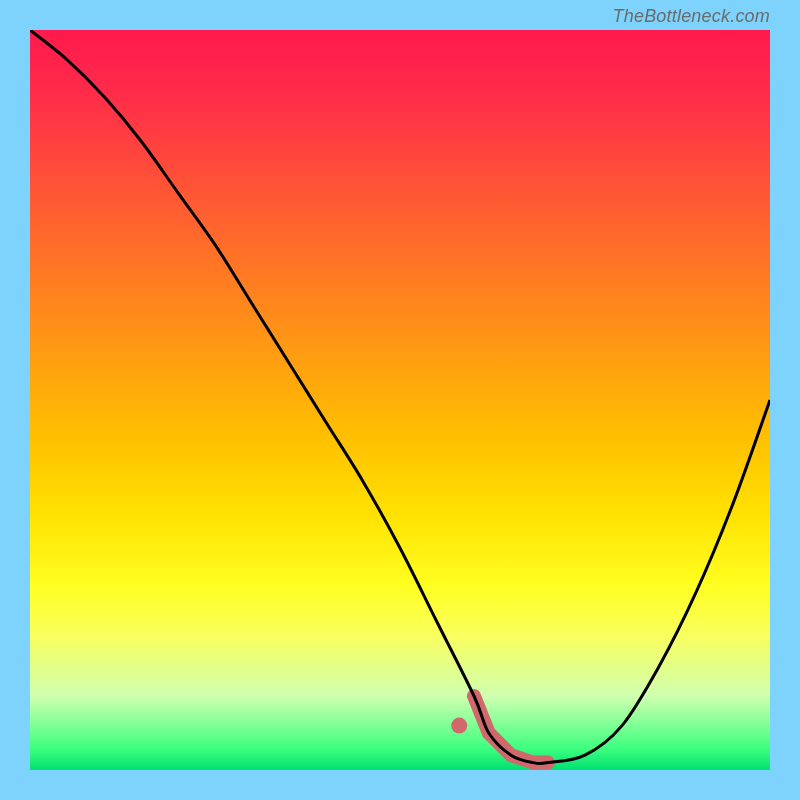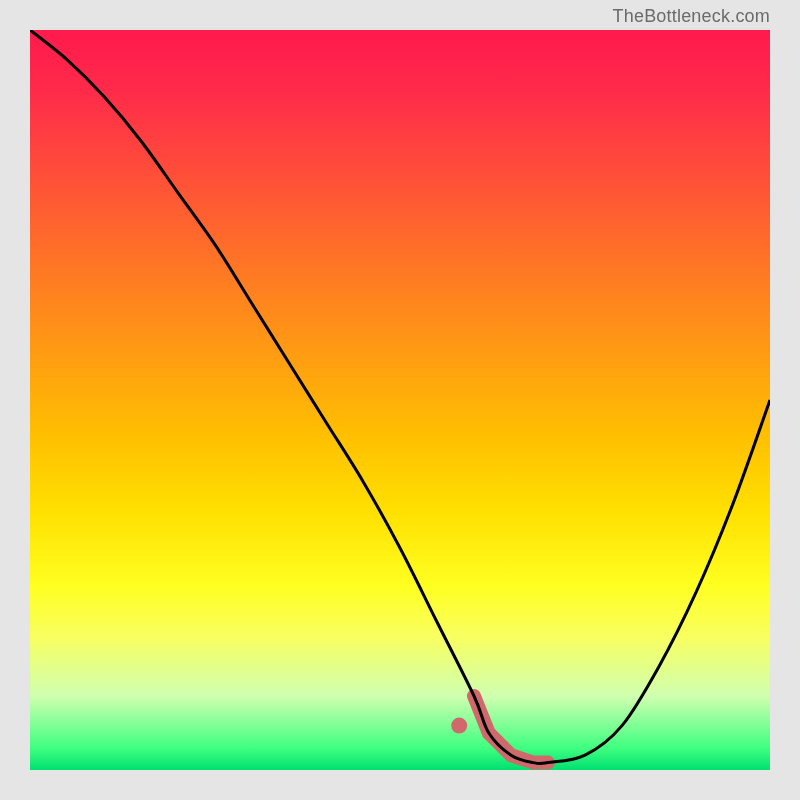--- a/index.html
+++ b/index.html
@@ -1,21 +1,22 @@
 <!DOCTYPE html>
 <html><head>
 <meta charset="utf-8">
 <style>
   * { margin: 0; padding: 0; box-sizing: border-box; }
   html, body { width: 800px; height: 800px; background: #000; overflow: hidden; }
   .container {
     position: relative;
     width: 800px;
     height: 800px;
-    background: #e5e5e5;
+    background: #7dd3fc;
+    font-style: italic;
   }
   .plot-area {
     position: absolute;
     left: 30px;
     top: 30px;
     width: 740px;
     height: 740px;
     background: linear-gradient(to bottom,
       #ff1a4d 0%,
       #ff2a4a 8%,

